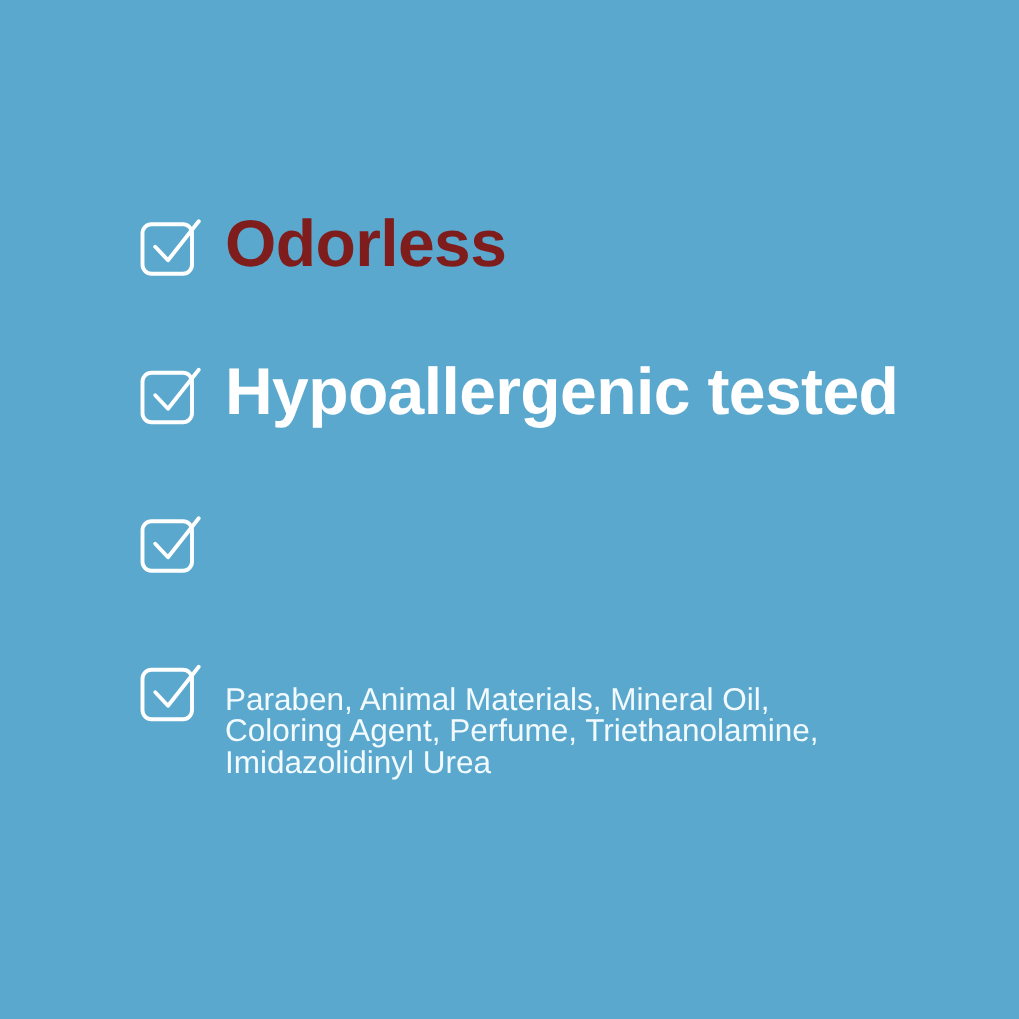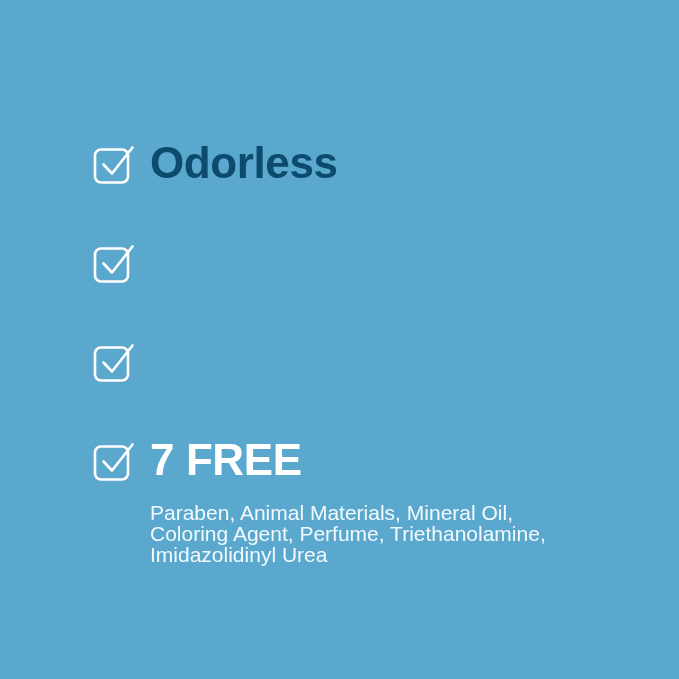--- a/index.html
+++ b/index.html
@@ -77,49 +77,51 @@
   <ul class="feature-list">
 
     <li class="feature-item">
       <span class="checkbox-icon">
         <svg viewBox="0 0 44 44" width="44" height="44" aria-hidden="true">
           <rect x="3" y="6.5" width="33" height="33" rx="6" ry="6" fill="none" stroke="#ffffff" stroke-width="2.6"></rect>
           <path d="M11.5 21.5 L20 30.5 L40.5 4.5" fill="none" stroke="#ffffff" stroke-width="2.6" stroke-linecap="round" stroke-linejoin="round"></path>
         </svg>
       </span>
       <span class="feature-body">
-        <span class="feature-label" style="color: #0c4a6e;">Odorless</span>
+        <span class="feature-label" style="color: #7f1d1d;">Odorless</span>
       </span>
     </li>
 
     <li class="feature-item">
       <span class="checkbox-icon">
         <svg viewBox="0 0 44 44" width="44" height="44" aria-hidden="true">
           <rect x="3" y="6.5" width="33" height="33" rx="6" ry="6" fill="none" stroke="#ffffff" stroke-width="2.6"></rect>
           <path d="M11.5 21.5 L20 30.5 L40.5 4.5" fill="none" stroke="#ffffff" stroke-width="2.6" stroke-linecap="round" stroke-linejoin="round"></path>
         </svg>
+      </span>
+      <span class="feature-body">
+        <span class="feature-label" style="color: rgb(255, 255, 255);">Hypoallergenic tested</span>
       </span>
     </li>
 
     <li class="feature-item">
       <span class="checkbox-icon">
         <svg viewBox="0 0 44 44" width="44" height="44" aria-hidden="true">
           <rect x="3" y="6.5" width="33" height="33" rx="6" ry="6" fill="none" stroke="#ffffff" stroke-width="2.6"></rect>
           <path d="M11.5 21.5 L20 30.5 L40.5 4.5" fill="none" stroke="#ffffff" stroke-width="2.6" stroke-linecap="round" stroke-linejoin="round"></path>
         </svg>
       </span>
     </li>
 
     <li class="feature-item">
       <span class="checkbox-icon">
         <svg viewBox="0 0 44 44" width="44" height="44" aria-hidden="true">
           <rect x="3" y="6.5" width="33" height="33" rx="6" ry="6" fill="none" stroke="#ffffff" stroke-width="2.6"></rect>
           <path d="M11.5 21.5 L20 30.5 L40.5 4.5" fill="none" stroke="#ffffff" stroke-width="2.6" stroke-linecap="round" stroke-linejoin="round"></path>
         </svg>
       </span>
       <span class="feature-body">
-        <span class="feature-label" style="color: rgb(255, 255, 255);">7 FREE</span>
         <span class="feature-note" style="color: rgb(242, 250, 253);">Paraben, Animal Materials, Mineral Oil, Coloring Agent, Perfume, Triethanolamine, Imidazolidinyl Urea</span>
       </span>
     </li>
 
   </ul>
 </div>
 
 </body></html>

